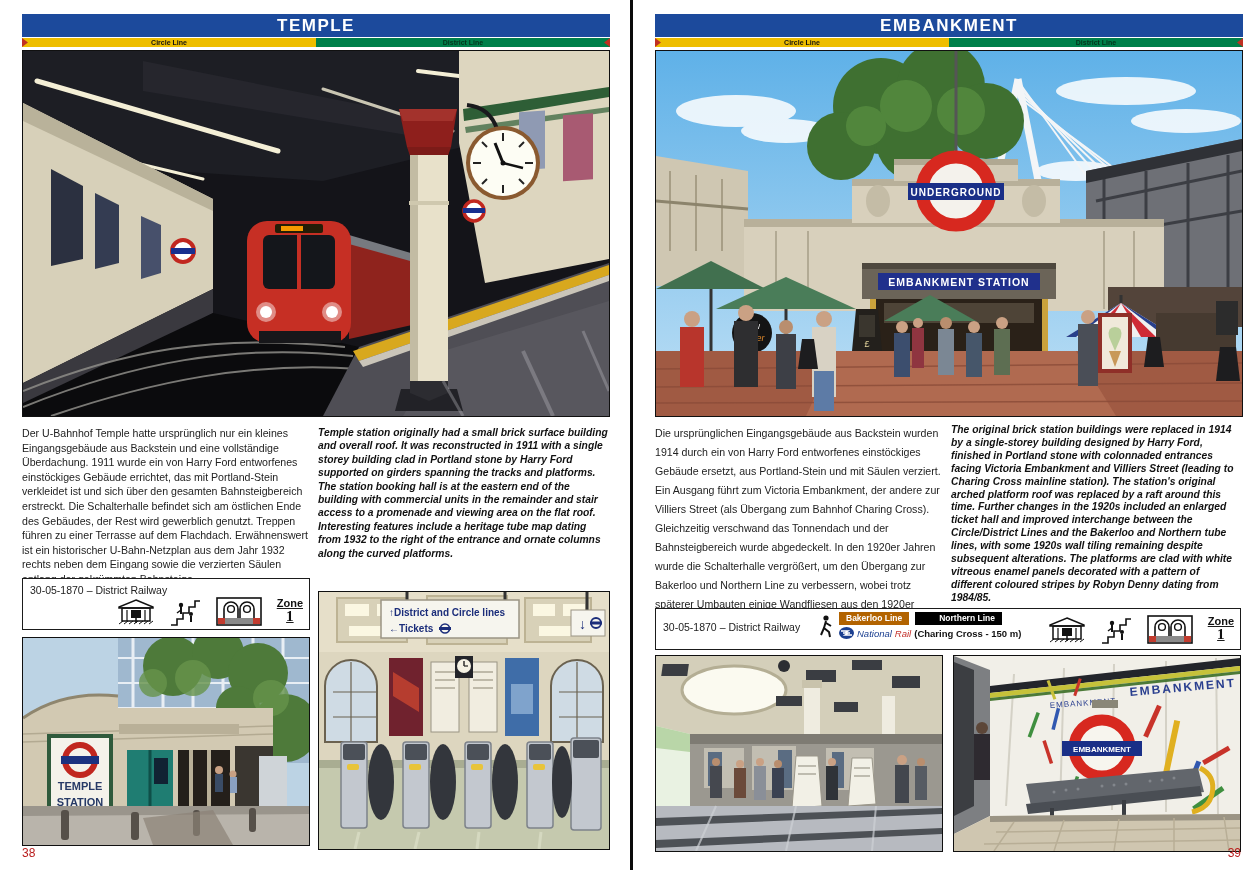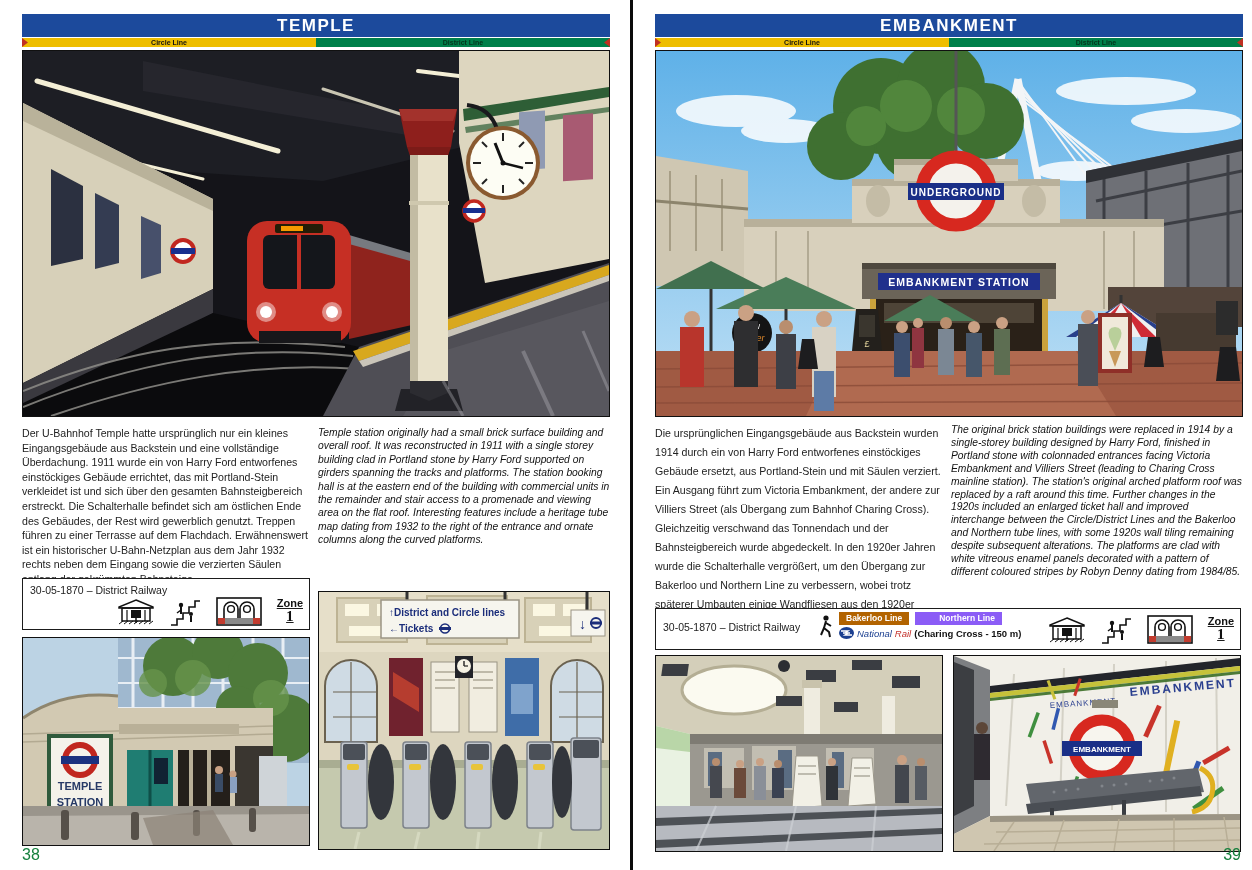--- a/index.html
+++ b/index.html
@@ -20,43 +20,43 @@
   .line-seg.district{background:#00804a;color:#062;color:#04331c;}
   .nick{position:absolute;top:38px;width:6px;height:9px;background:#c03022;}
   .nick.l{left:0;clip-path:polygon(0 0,100% 50%,0 100%);}
   .nick.r{right:0;clip-path:polygon(100% 0,0 50%,100% 100%);}
 
   .photo{position:absolute;border:1px solid #101010;background:#222;overflow:hidden;}
   .photo svg{display:block;}
 
   .body-text{position:absolute;font-size:10.6px;line-height:14.6px;text-align:left;
              white-space:pre-line;}
-  .body-en{font-style:italic;font-weight:normal;color:#111;font-size:10.3px;line-height:13.4px;}
+  .body-en{font-style:italic;font-weight:bold;color:#111;font-size:10.3px;line-height:13.4px;}
   .body-de{color:#222;}
   .tight .body-de{line-height:19px;}
   .tight .body-en{line-height:12.9px;}
 
   .info-box{position:absolute;border:1.6px solid #1b1b1b;background:#fff;}
   .info-date{position:absolute;left:7px;top:5px;font-size:10.5px;color:#222;}
   .icon-row{position:absolute;right:6px;bottom:3px;display:flex;align-items:flex-end;gap:15px;}
   .zone{display:flex;flex-direction:column;align-items:center;line-height:1;margin-bottom:2px;text-decoration:underline;}
   .zone .zl{font-size:11px;font-weight:bold;color:#111;}
   .zone .zv{font-size:15px;font-weight:bold;color:#111;font-family:"Liberation Serif",serif;}
 
   .badge{display:inline-block;font-size:8.5px;font-weight:bold;color:#fff;
          padding:1px 7px 2px 7px;}
   .badge.bakerloo{background:#b26300;}
-  .badge.northern{background:#8b5cf6;padding-left:24px;}
+  .badge.northern{background:#000000;padding-left:24px;}
   .nr-line{display:flex;align-items:center;gap:3px;font-size:9.5px;margin-top:2px;}
   .nr-name{font-weight:normal;font-style:italic;}
   .nr-national{color:#1b3f90;}
   .nr-rail{color:#c3302a;}
   .nr-note{color:#111;font-size:9.5px;font-weight:bold;}
 
-  .page-num{position:absolute;top:846px;font-size:16px;color:#15803d;}
+  .page-num{position:absolute;top:846px;font-size:12px;color:#b91c1c;}
   #page-left .page-num{left:0;}
   #page-right .page-num{right:2px;text-align:right;}
 
   .picto{display:block;}
 </style>
 </head>
 <body>
 
 <div class="spread">
   <div class="divider"></div>

